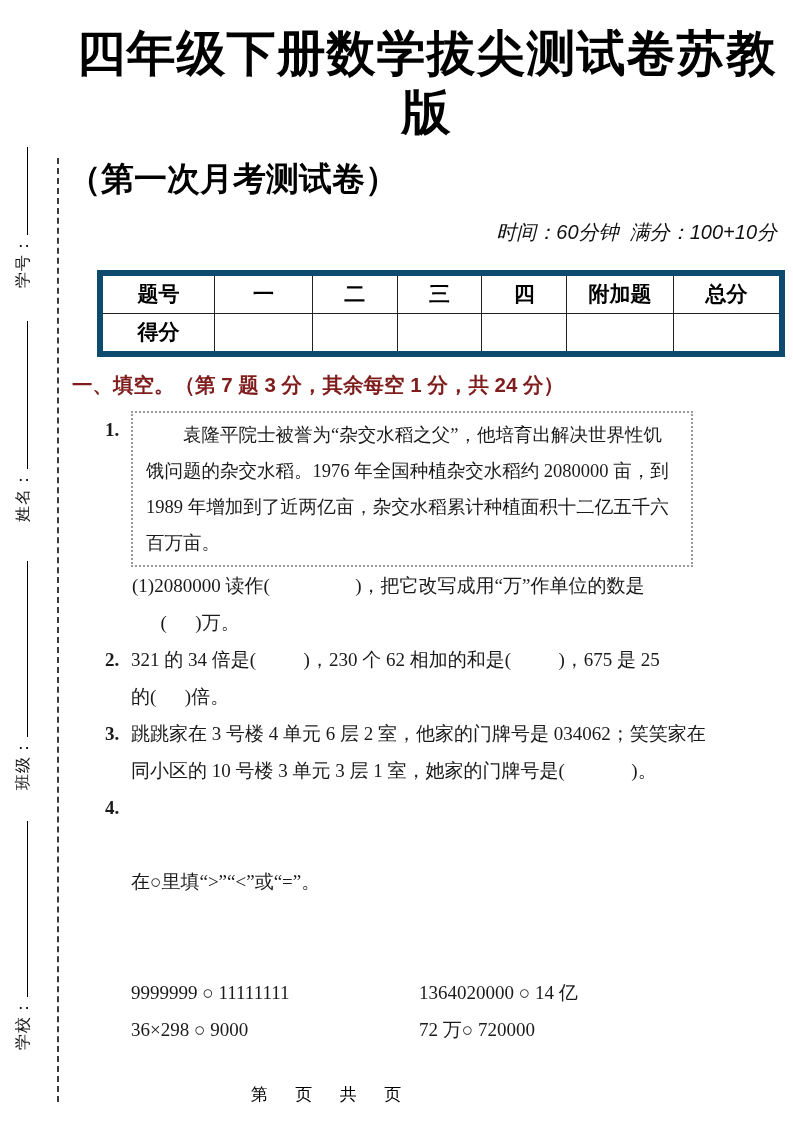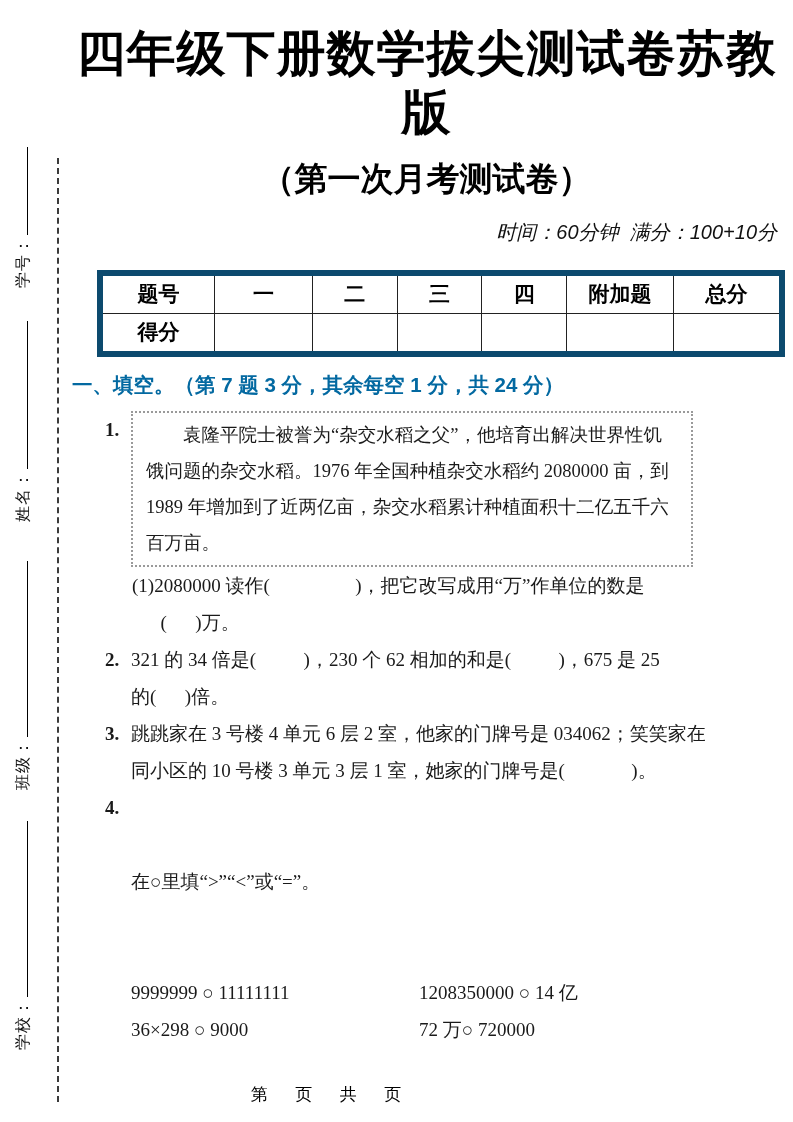--- a/index.html
+++ b/index.html
@@ -47,21 +47,20 @@
 
   .page-title {
     margin: 24px 0 0 0;
     text-align: center;
     font-family: "Liberation Sans", sans-serif;
     font-weight: 700; font-size: 49px; line-height: 1.2;
     color: #000; letter-spacing: 1px;
   }
   .page-subtitle {
     margin: 16px 0 0 0;
-    text-align: center;
     font-family: "Liberation Sans", sans-serif;
     font-weight: 700; font-size: 33px; line-height: 1.25; color: #000;
   }
   .exam-info {
     margin: 20px 8px 0 0;
     text-align: right;
     font-family: "Liberation Sans", sans-serif;
     font-size: 20px; color: #111;
     white-space: pre-wrap;
     font-style: italic;
@@ -80,21 +79,21 @@
     text-align: center; vertical-align: middle;
     font-family: "Liberation Sans", sans-serif;
     font-weight: 700; font-size: 21px; color: #000;
     padding: 0;
   }
 
   
   .section-heading {
     margin: 14px 0 0 4px;
     font-family: "Liberation Sans", sans-serif;
-    font-weight: 700; font-size: 20.5px; color: #0369a1;
+    font-weight: 700; font-size: 20.5px; color: #7f1d1d;
   }
   .questions { margin-top: 12px; font-size: 19px; line-height: 37px; }
 
   .question { display: flex; margin-left: 12px; }
   .q-num {
     flex: none; width: 26px; text-align: left;
     font-weight: 700; margin-left: 25px;
   }
   .q-text { flex: 1; white-space: pre-wrap; padding-right: 10px; }
 
@@ -193,21 +192,21 @@
         <div class="q-text">跳跳家在 3 号楼 4 单元 6 层 2 室，他家的门牌号是 034062；笑笑家在
 同小区的 10 号楼 3 单元 3 层 1 室，她家的门牌号是(              )。</div>
       </div>
 
       <div class="question">
         <span class="q-num">4.</span>
         <div class="q-text">
           <div>在○里填“&gt;”“&lt;”或“=”。</div>
           <div class="q4-grid">
             <div class="q4-item">9999999 ○ 11111111</div>
-            <div class="q4-item">1208350000 ○ 14 亿</div>
+            <div class="q4-item">1364020000 ○ 14 亿</div>
             <div class="q4-item">36×298 ○ 9000</div>
             <div class="q4-item">72 万○ 720000</div>
           </div>
         </div>
       </div>
 
       <div class="question">
         <span class="q-num">5.</span>
         <div class="q-text">星星商店售卖一款新书包，单价是每个 159 元，单价还可以写成
 (            )，买 50 个这样的书包需要(          )元。</div>

